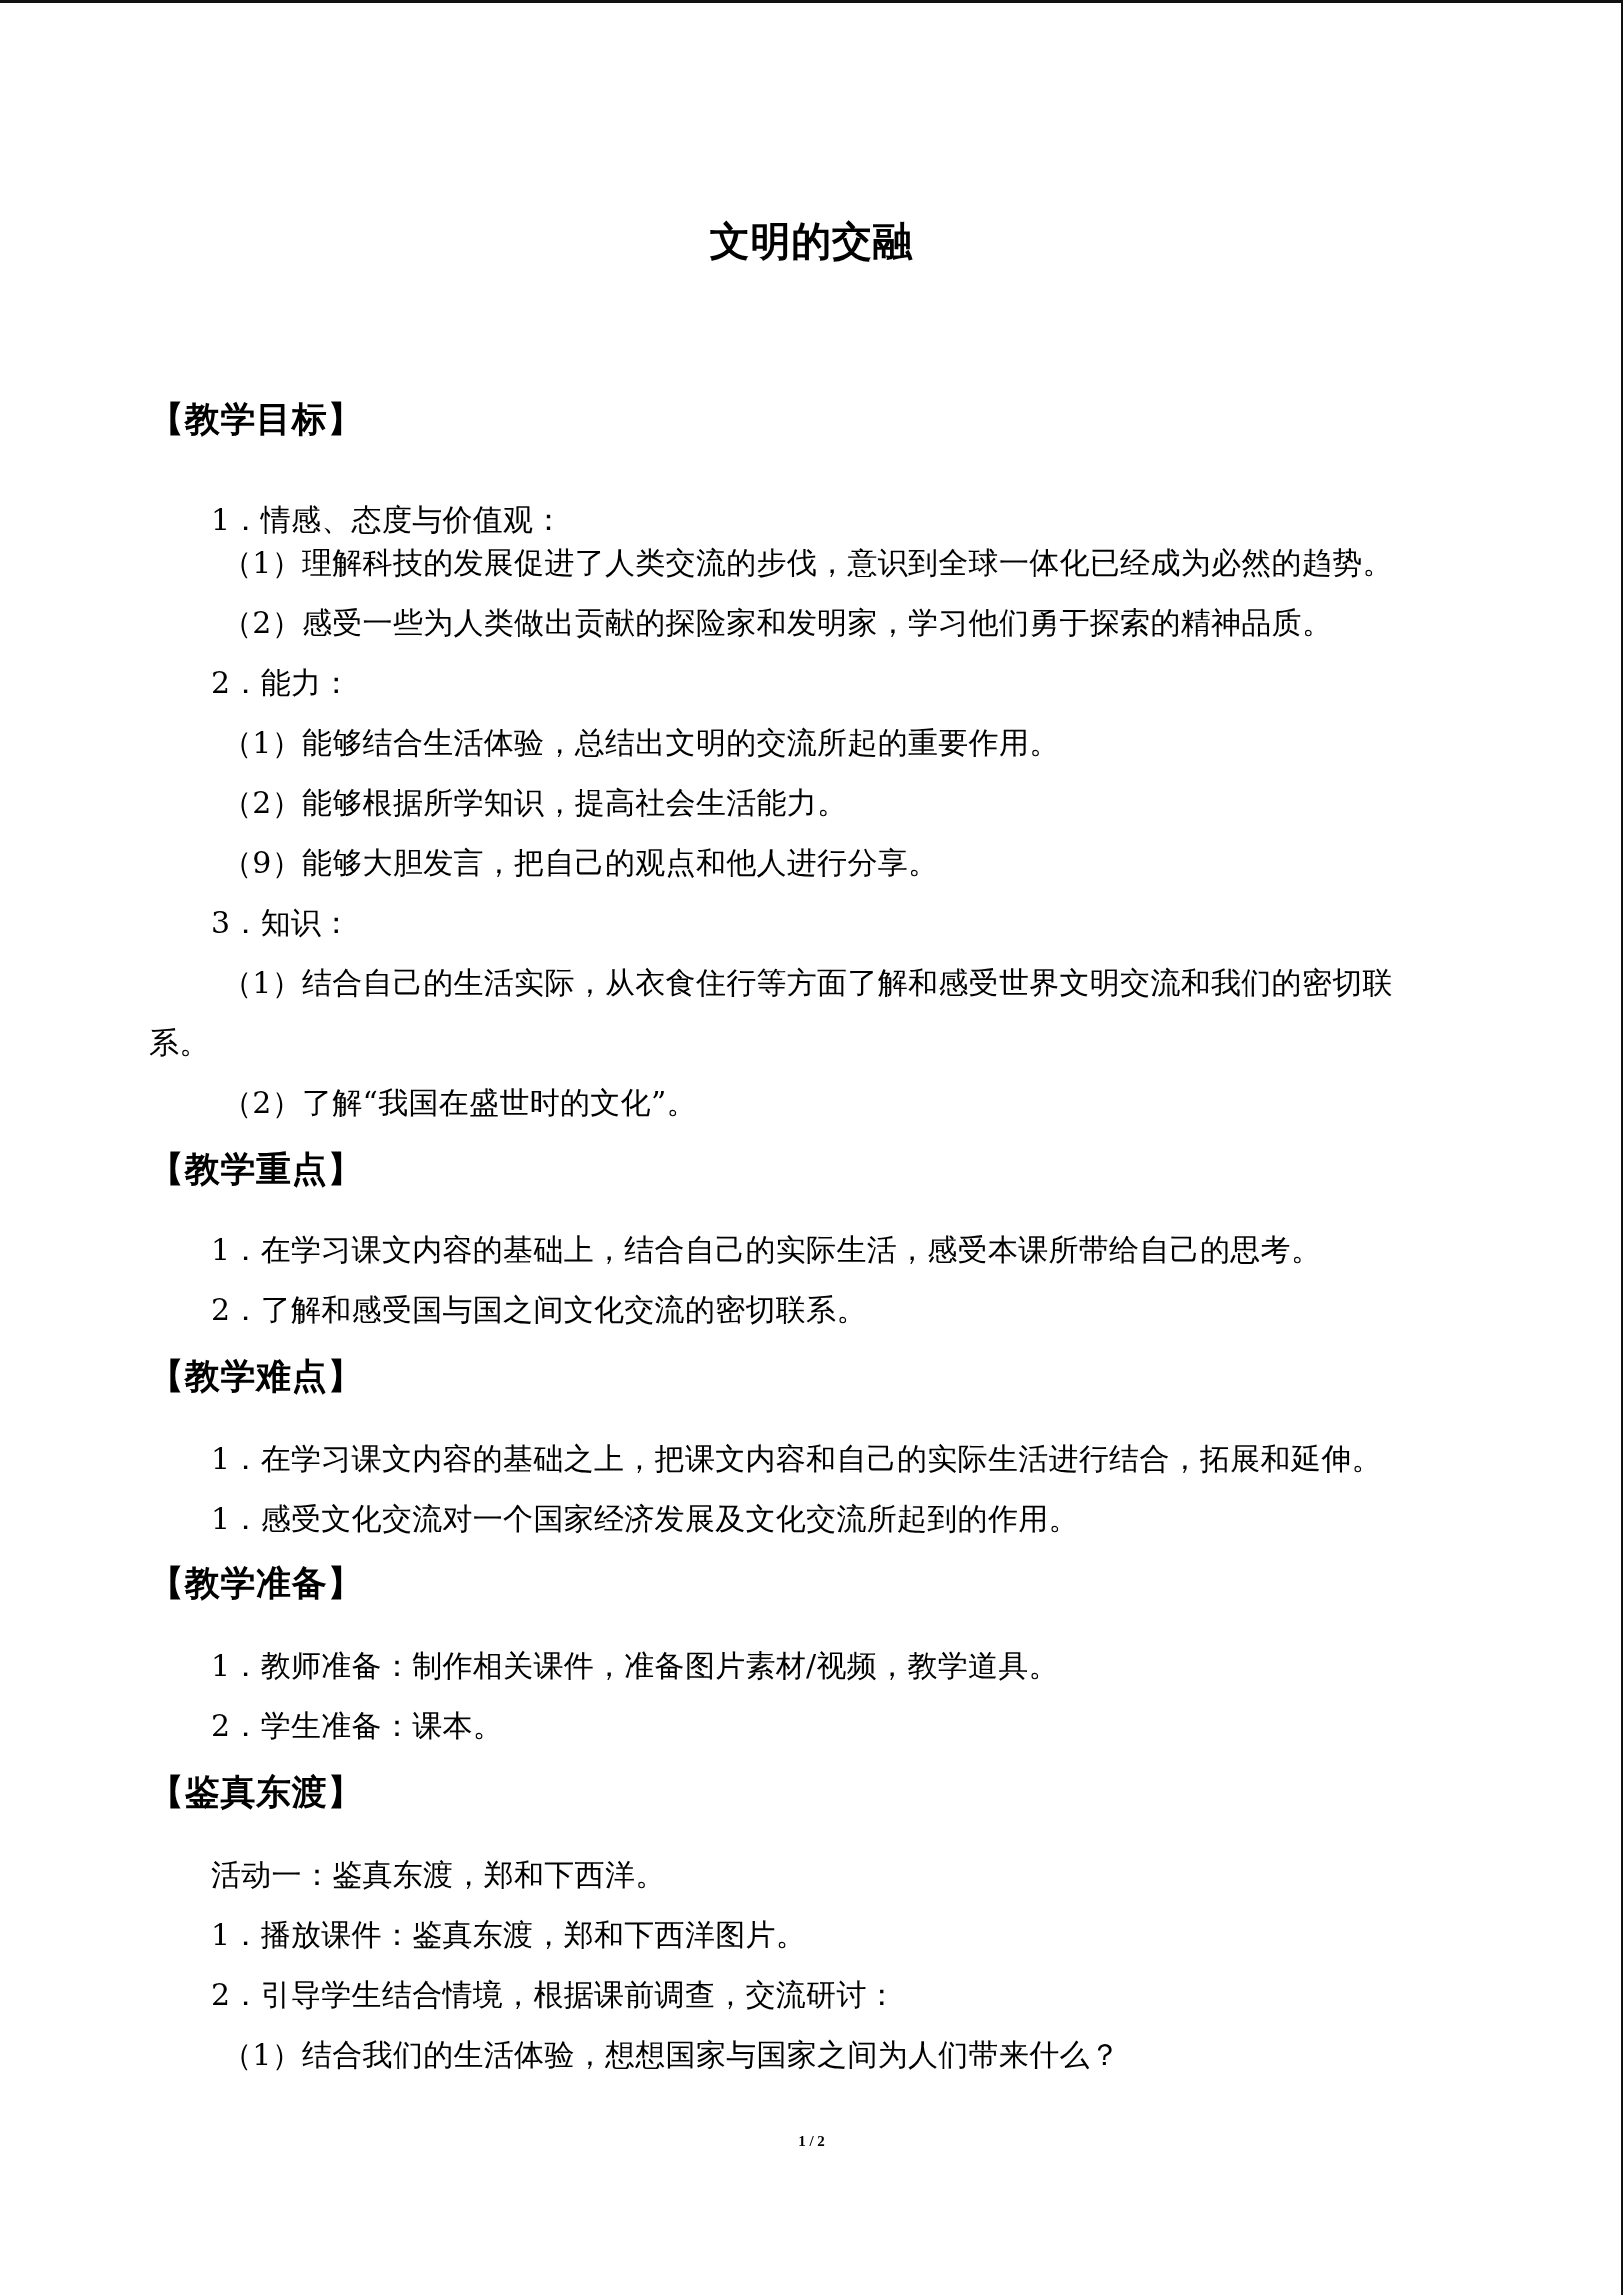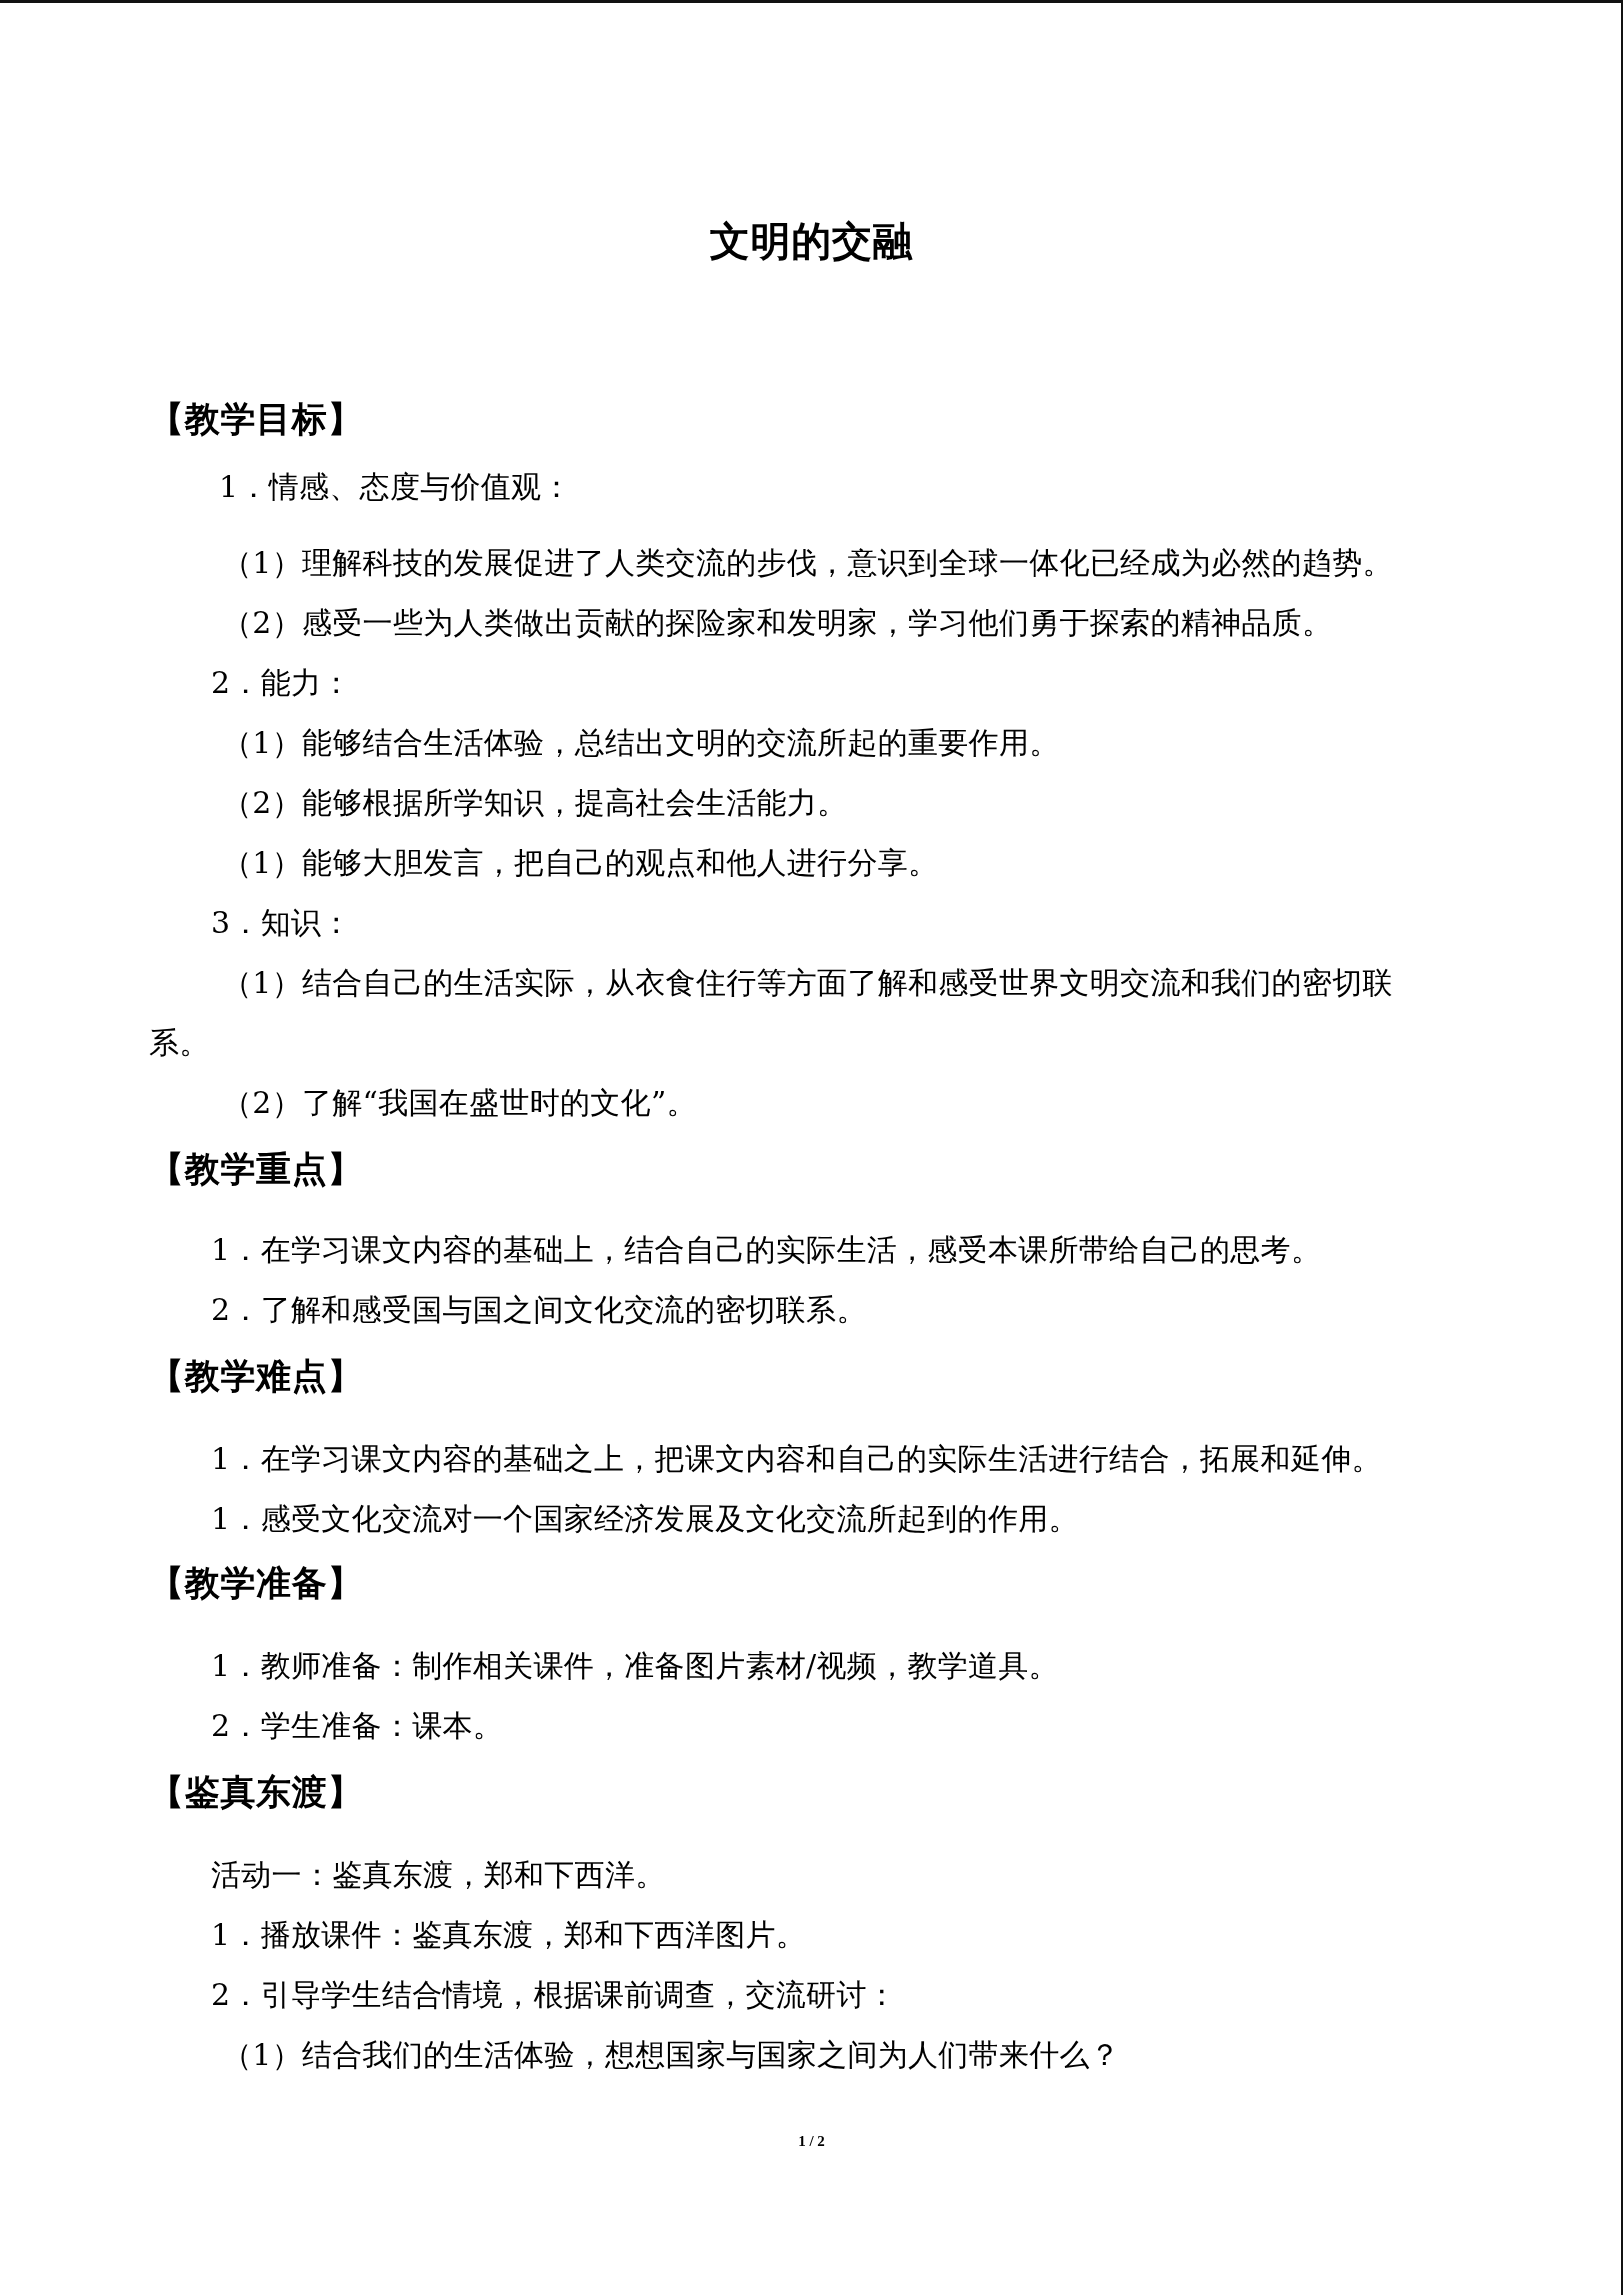--- a/index.html
+++ b/index.html
@@ -21,27 +21,27 @@
 </head>
 <body>
 
 <div class="frame-top"></div>
 <div class="frame-right"></div>
 
 <div class="page">
   <div class="title">文明的交融</div>
 
   <div class="heading" style="top:397px;">【教学目标】</div>
-  <div class="line num" style="top:468px;margin-left:8px;">1．情感、态度与价值观：</div>
+  <div class="line num" style="top:501px;">1．情感、态度与价值观：</div>
   <div class="line sub" style="top:544px;">（1）理解科技的发展促进了人类交流的步伐，意识到全球一体化已经成为必然的趋势。</div>
   <div class="line sub" style="top:604px;">（2）感受一些为人类做出贡献的探险家和发明家，学习他们勇于探索的精神品质。</div>
   <div class="line num" style="top:664px;">2．能力：</div>
   <div class="line sub" style="top:724px;">（1）能够结合生活体验，总结出文明的交流所起的重要作用。</div>
   <div class="line sub" style="top:784px;">（2）能够根据所学知识，提高社会生活能力。</div>
-  <div class="line sub" style="top:844px;">（1）能够大胆发言，把自己的观点和他人进行分享。</div>
+  <div class="line sub" style="top:844px;">（9）能够大胆发言，把自己的观点和他人进行分享。</div>
   <div class="line num" style="top:904px;">3．知识：</div>
   <div class="line sub" style="top:964px;">（1）结合自己的生活实际，从衣食住行等方面了解和感受世界文明交流和我们的密切联</div>
   <div class="line flush" style="top:1024px;">系。</div>
   <div class="line sub" style="top:1084px;">（2）了解“我国在盛世时的文化”。</div>
 
   <div class="heading" style="top:1147px;">【教学重点】</div>
   <div class="line num" style="top:1231px;">1．在学习课文内容的基础上，结合自己的实际生活，感受本课所带给自己的思考。</div>
   <div class="line num" style="top:1291px;">2．了解和感受国与国之间文化交流的密切联系。</div>
 
   <div class="heading" style="top:1354px;">【教学难点】</div>

